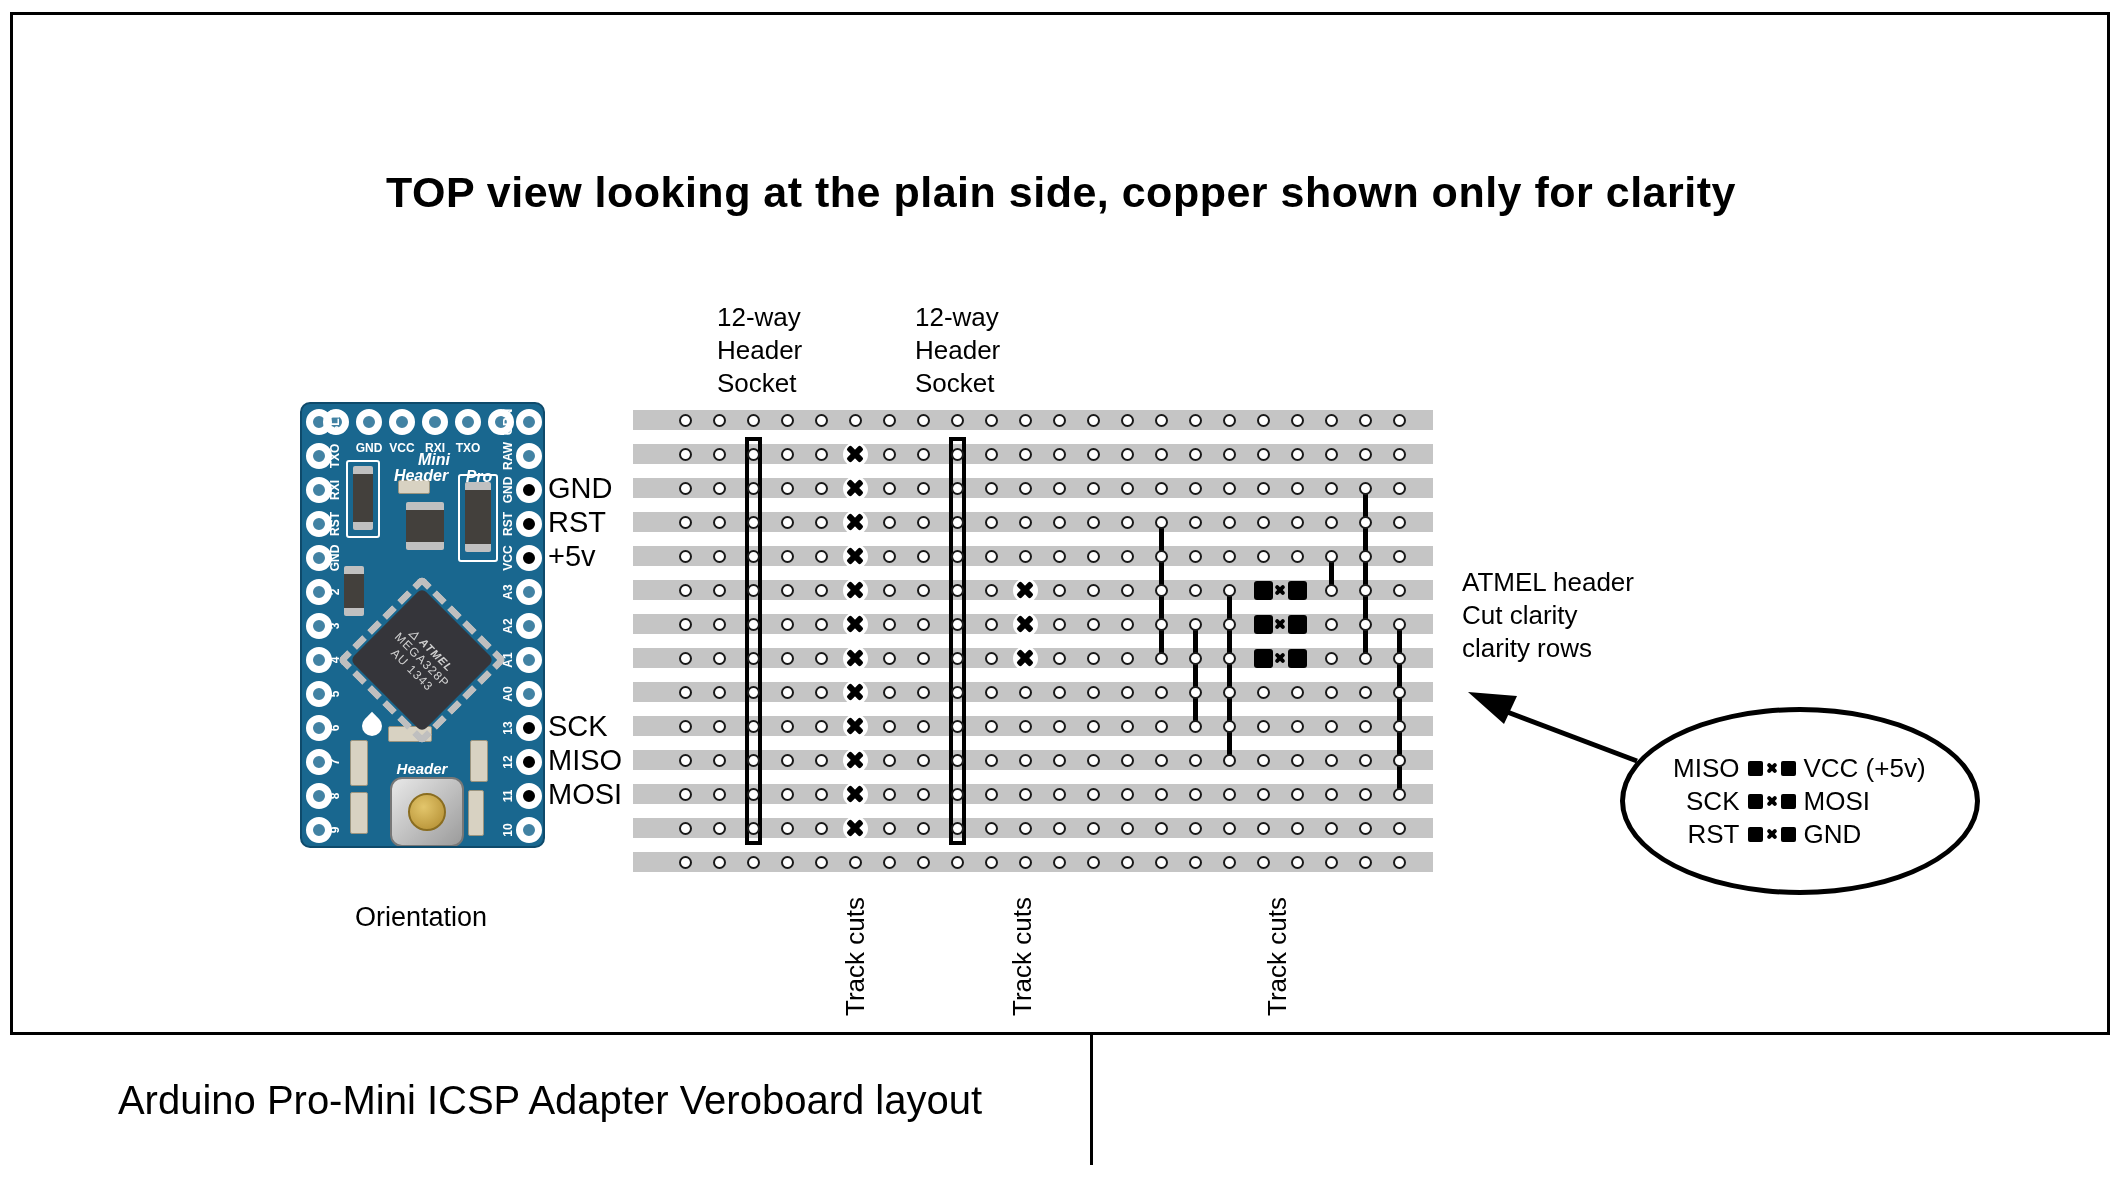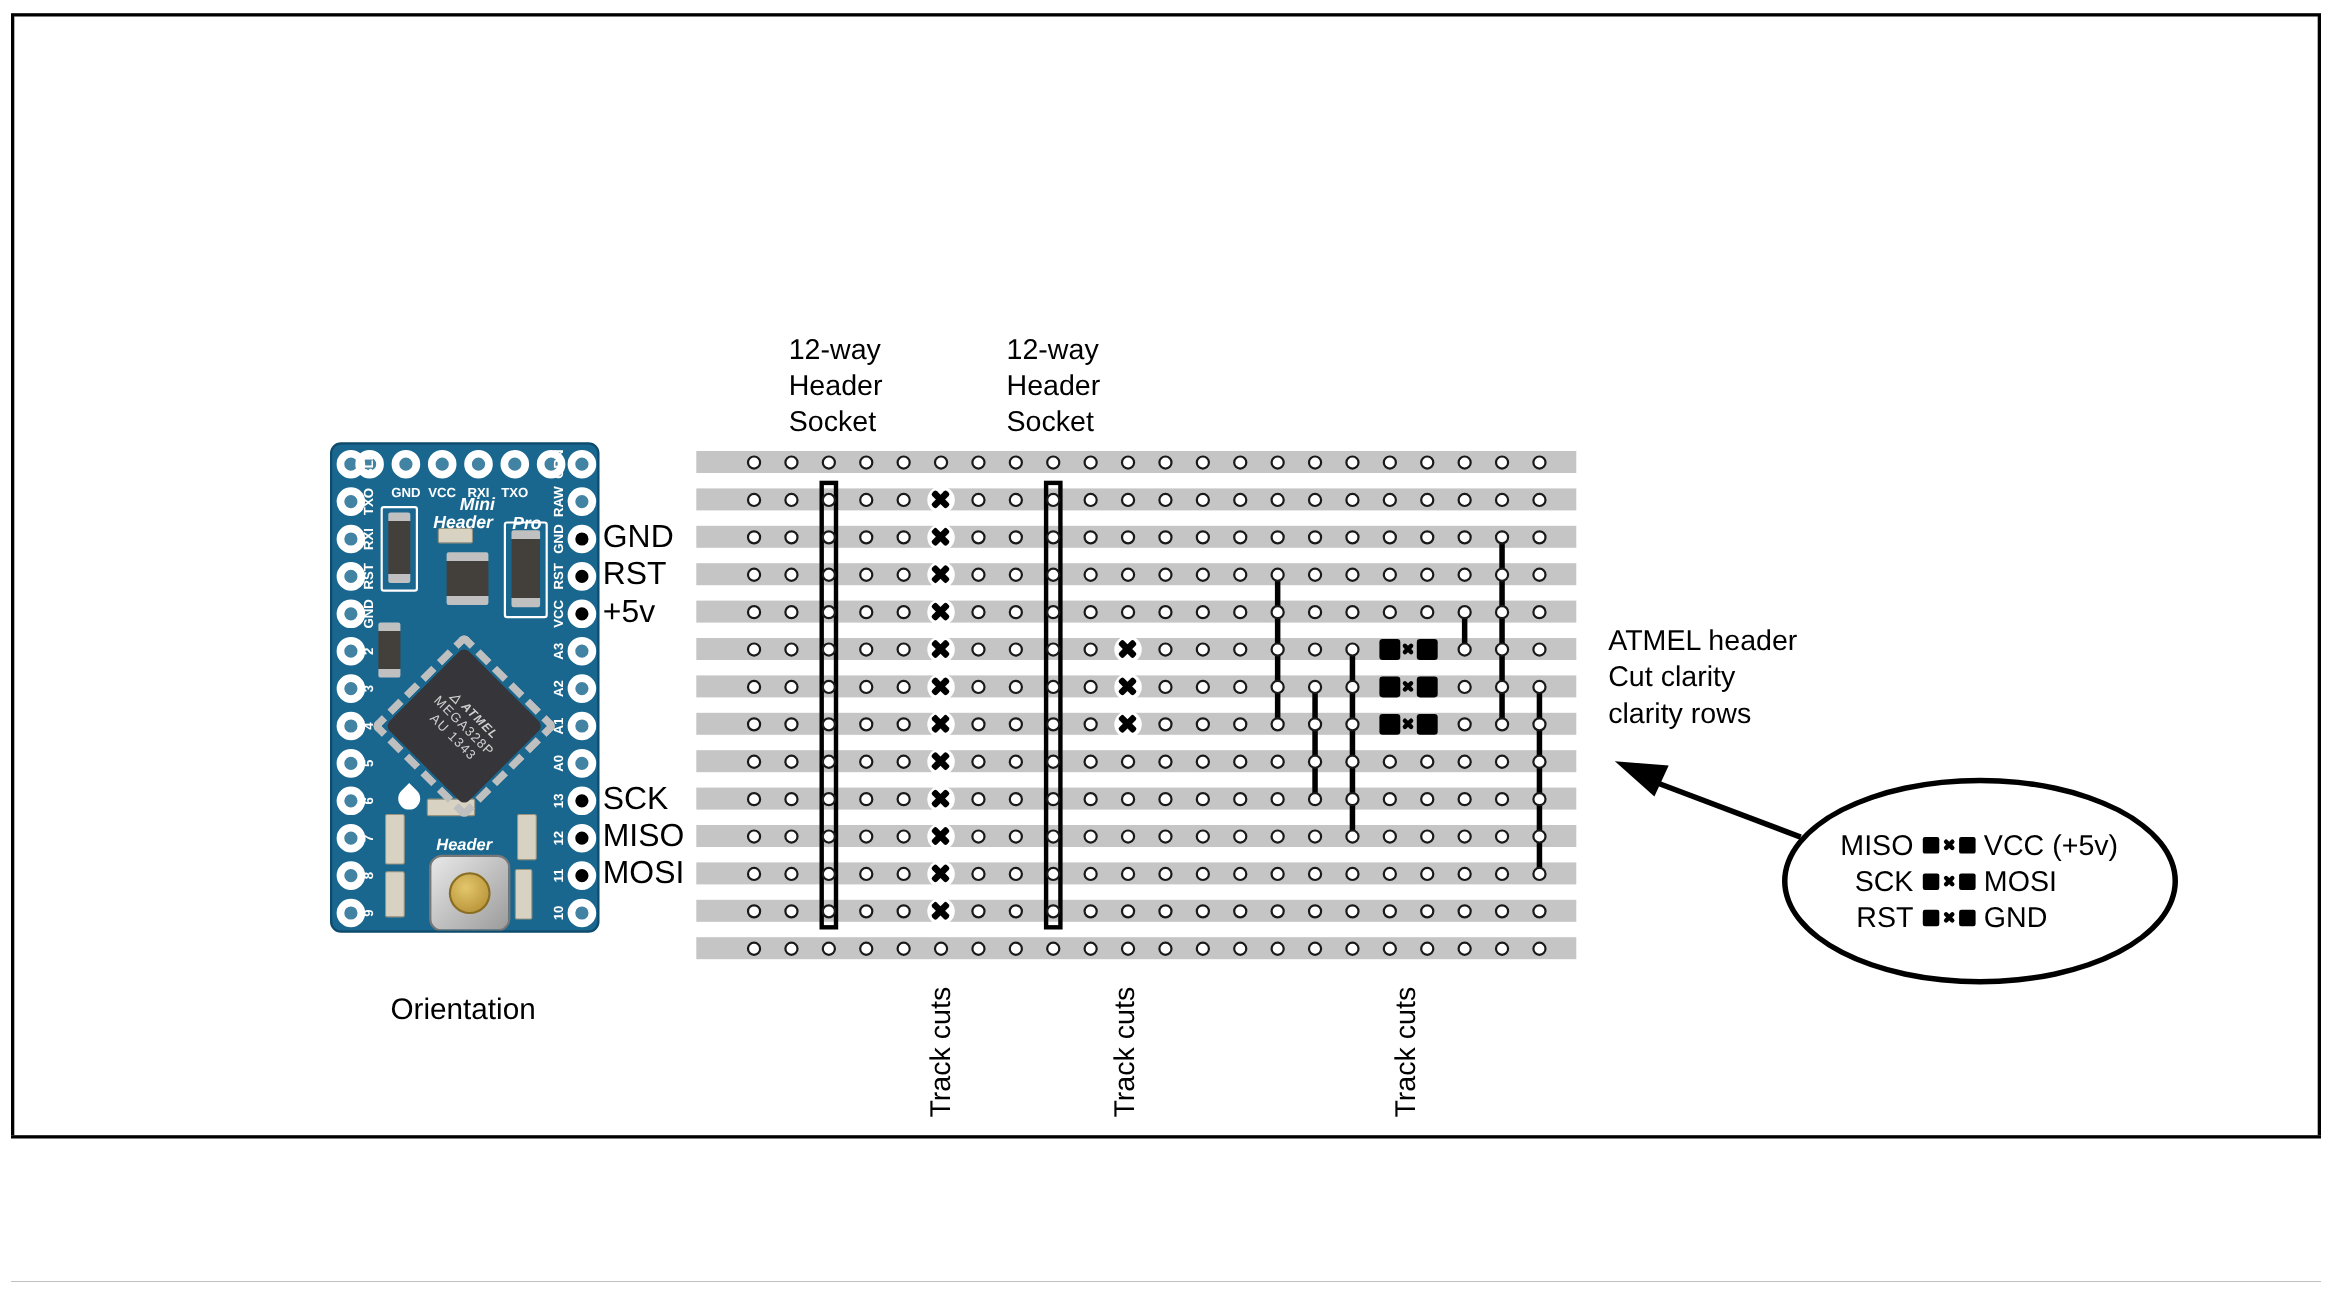--- a/index.html
+++ b/index.html
@@ -75,20 +75,21 @@
              border:2px solid #8a6d20;}
   .flame{position:absolute;left:60px;top:312px;width:20px;height:20px;background:#fff;
          border-radius:50% 0 50% 50%;transform:rotate(-45deg);}
 </style>
 </head>
 <body>
 
 <div id="page">
   <div class="page-border"></div>
 
+  <div class="heading">TOP view looking at the plain side, copper shown only for clarity</div>
 
   <div id="arduino">
     <div class="silk-box" style="left:44px;top:56px;width:34px;height:78px;"></div>
     <div class="smd-dark" style="left:51px;top:62px;width:20px;height:64px;"></div>
     <div class="silk-box" style="left:156px;top:70px;width:40px;height:88px;"></div>
     <div class="smd-dark" style="left:163px;top:78px;width:26px;height:70px;"></div>
     <div class="smd-tan" style="left:96px;top:76px;width:32px;height:14px;"></div>
     <div class="smd-dark" style="left:104px;top:98px;width:38px;height:48px;"></div>
     <div class="smd-dark" style="left:42px;top:162px;width:20px;height:50px;"></div>
     <div class="smd-tan" style="left:86px;top:322px;width:44px;height:16px;"></div>
@@ -580,20 +581,21 @@
       <span class="eright">GND</span>
     </div>
   </div>
 
   <svg class="overlay" viewBox="0 0 2122 1177">
     <line x1="1637" y1="761" x2="1502" y2="710" stroke="#000" stroke-width="5"></line>
     <polygon points="1468,692 1517,696 1504,724" fill="#000"></polygon>
   </svg>
 
   <div class="title-block">
+    <div class="tb-cell tb-c1">Arduino Pro-Mini ICSP Adapter Veroboard layout</div>
   </div>
 <span class="callout" style="position: absolute; left: 548px; top: 471px;">GND</span>
     <span class="callout" style="position: absolute; left: 548px; top: 505px;">RST</span>
     <span class="callout" style="position: absolute; left: 548px; top: 539px;">+5v</span>
     <span class="callout" style="position: absolute; left: 548px; top: 709px;">SCK</span>
     <span class="callout" style="position: absolute; left: 548px; top: 743px;">MISO</span>
     <span class="callout" style="position: absolute; left: 548px; top: 777px;">MOSI</span>
   </div>
 
 </body></html>

